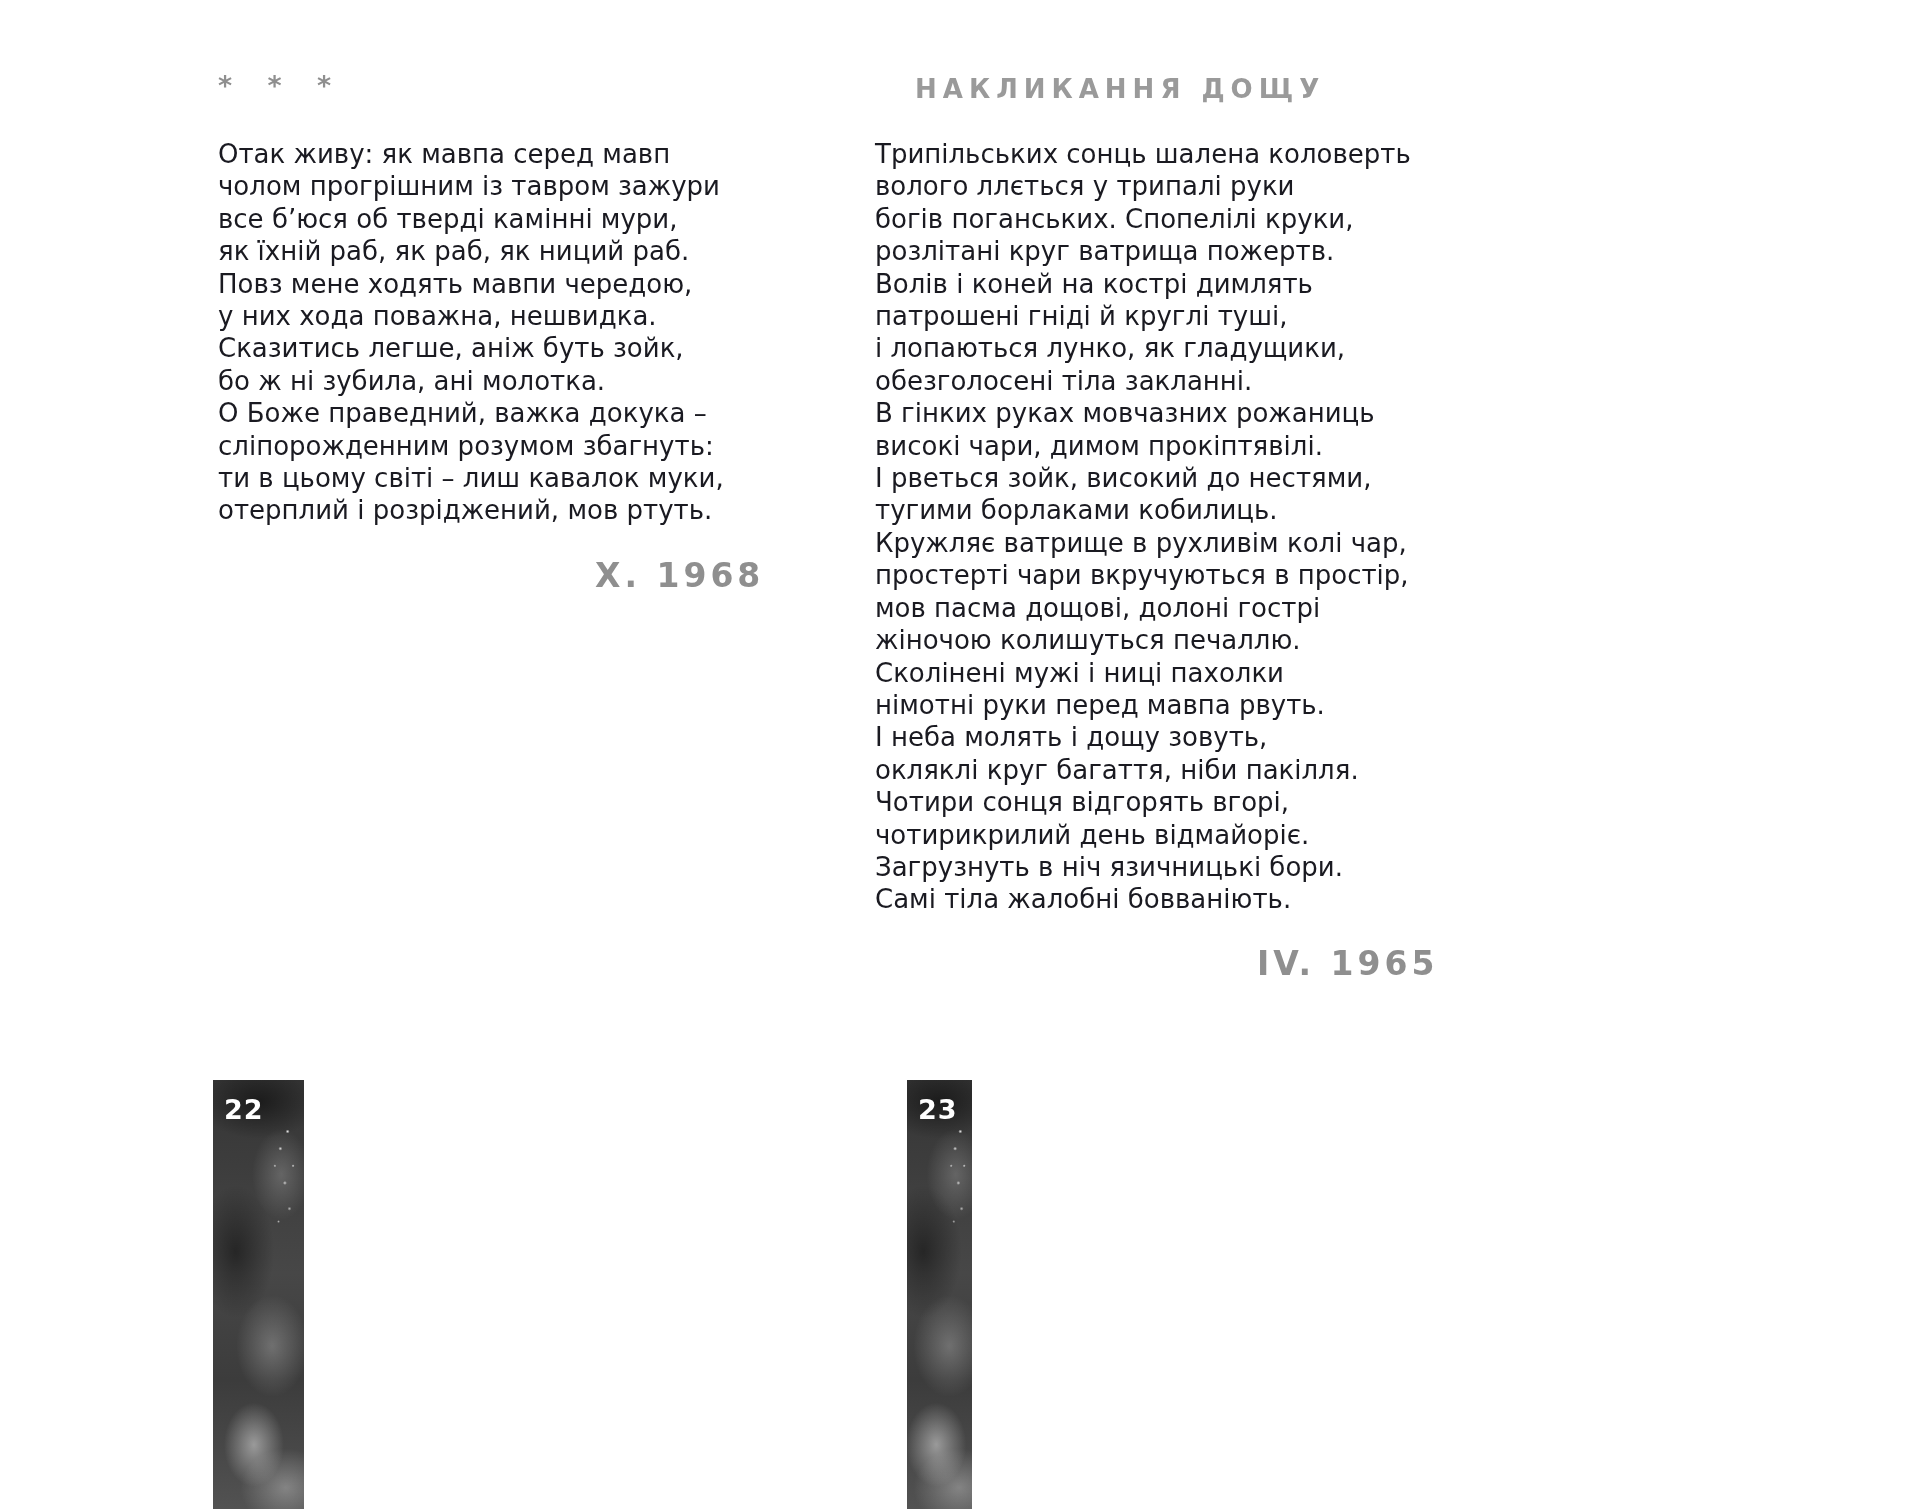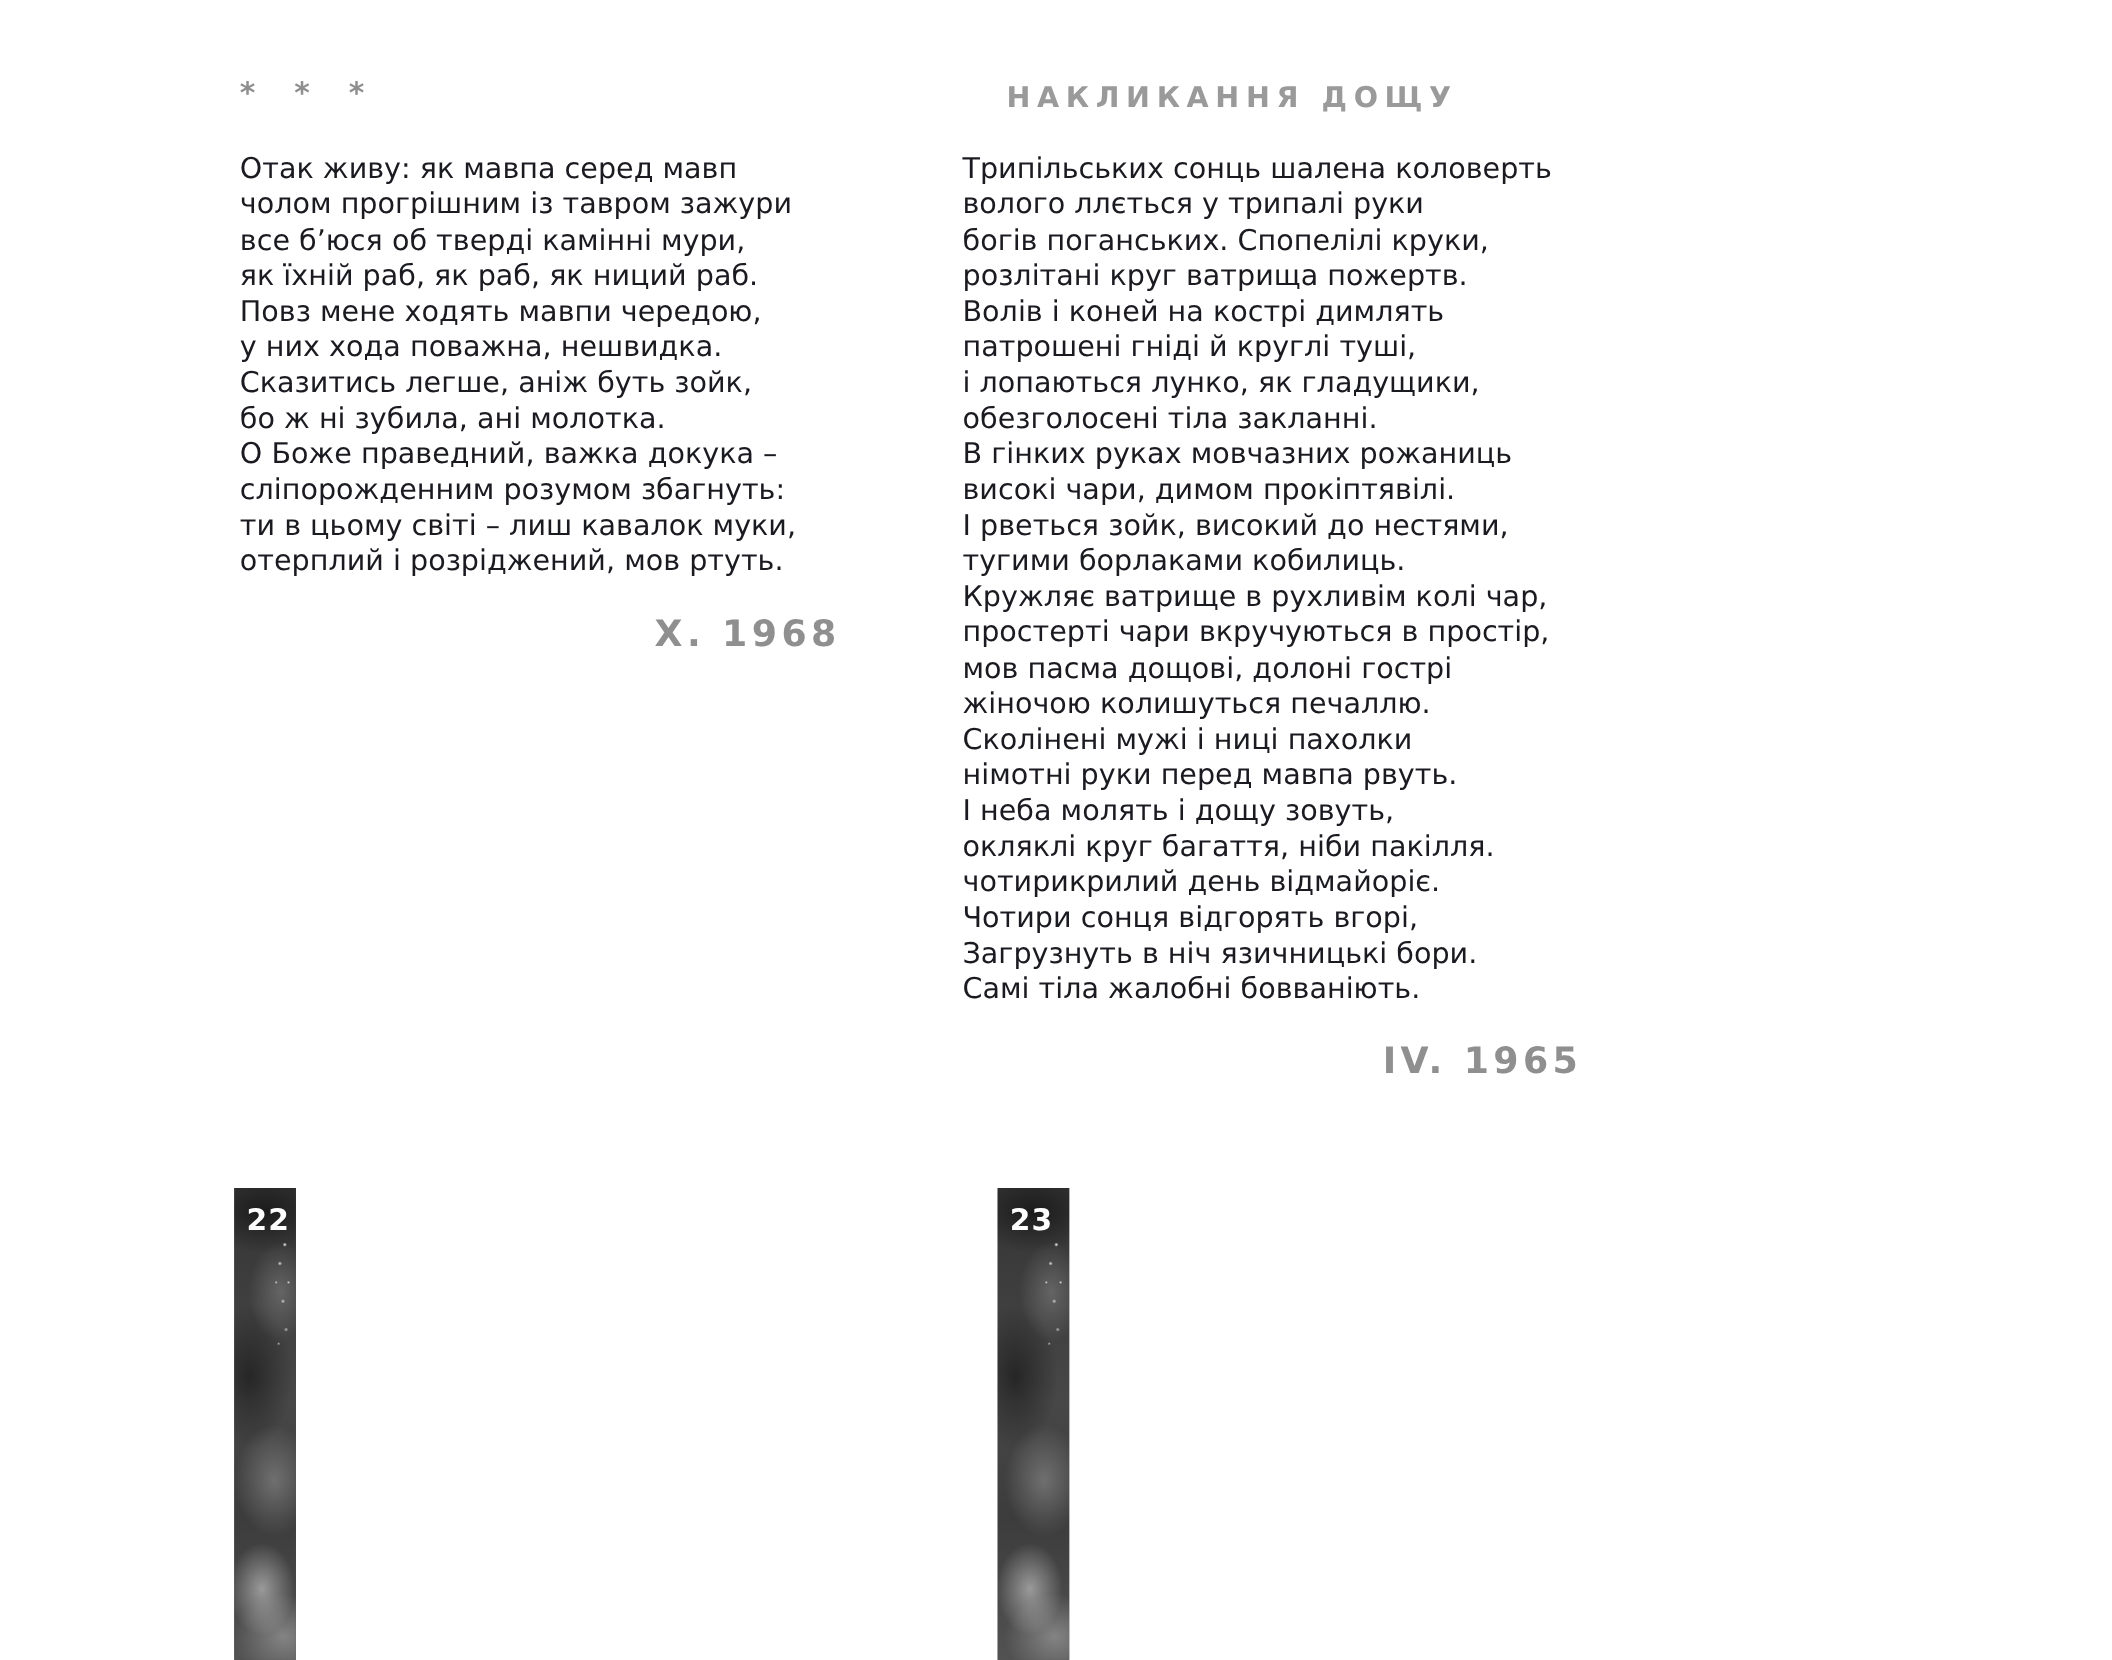--- a/index.html
+++ b/index.html
@@ -85,21 +85,21 @@
       radial-gradient(circle 1.5px at 72% 33%, rgba(255,255,255,.6), transparent 100%),
       
       radial-gradient(ellipse 45px 70px at 75% 22%, rgba(255,255,255,.20), transparent 65%),
       radial-gradient(ellipse 55px 95px at 25% 40%, rgba(0,0,0,.45), transparent 70%),
       radial-gradient(ellipse 60px 85px at 65% 62%, rgba(255,255,255,.25), transparent 60%),
       radial-gradient(ellipse 50px 70px at 45% 85%, rgba(255,255,255,.45), transparent 60%),
       radial-gradient(ellipse 70px 60px at 80% 95%, rgba(255,255,255,.30), transparent 65%),
       radial-gradient(ellipse 80px 50px at 50% 5%,  rgba(0,0,0,.50), transparent 75%),
       linear-gradient(180deg, #353535 0%, #474747 45%, #3c3c3c 70%, #525252 100%);
   }
-  .strip-left  { left: 213px; width: 56px; }
+  .strip-left  { left: 213px; width: 91px; }
   .strip-right { left: 880px; width: 65px; margin-left: 27px; }
 
   .page-number {
     position: absolute;
     top: 14px;
     left: 11px;
     font-size: 27px;
     font-weight: bold;
     color: #ffffff;
     letter-spacing: 1px;
@@ -150,22 +150,22 @@
       <div class="poem-line">І рветься зойк, високий до нестями,</div>
       <div class="poem-line">тугими борлаками кобилиць.</div>
       <div class="poem-line">Кружляє ватрище в рухливім колі чар,</div>
       <div class="poem-line">простерті чари вкручуються в простір,</div>
       <div class="poem-line">мов пасма дощові, долоні гострі</div>
       <div class="poem-line">жіночою колишуться печаллю.</div>
       <div class="poem-line">Сколінені мужі і ниці пахолки</div>
       <div class="poem-line">німотні руки перед мавпа рвуть.</div>
       <div class="poem-line">І неба молять і дощу зовуть,</div>
       <div class="poem-line">окляклі круг багаття, ніби пакілля.</div>
+      <div class="poem-line">Чотири сонця відгорять вгорі,</div>
       <div class="poem-line">чотирикрилий день відмайоріє.</div>
-      <div class="poem-line">Чотири сонця відгорять вгорі,</div>
       <div class="poem-line">Загрузнуть в ніч язичницькі бори.</div>
       <div class="poem-line">Самі тіла жалобні бовваніють.</div>
     </div>
 
     <div class="poem-date date-right">IV. 1965</div>
   </div>
 
   <div class="strip strip-left">
     <span class="page-number">22</span>
   </div>

